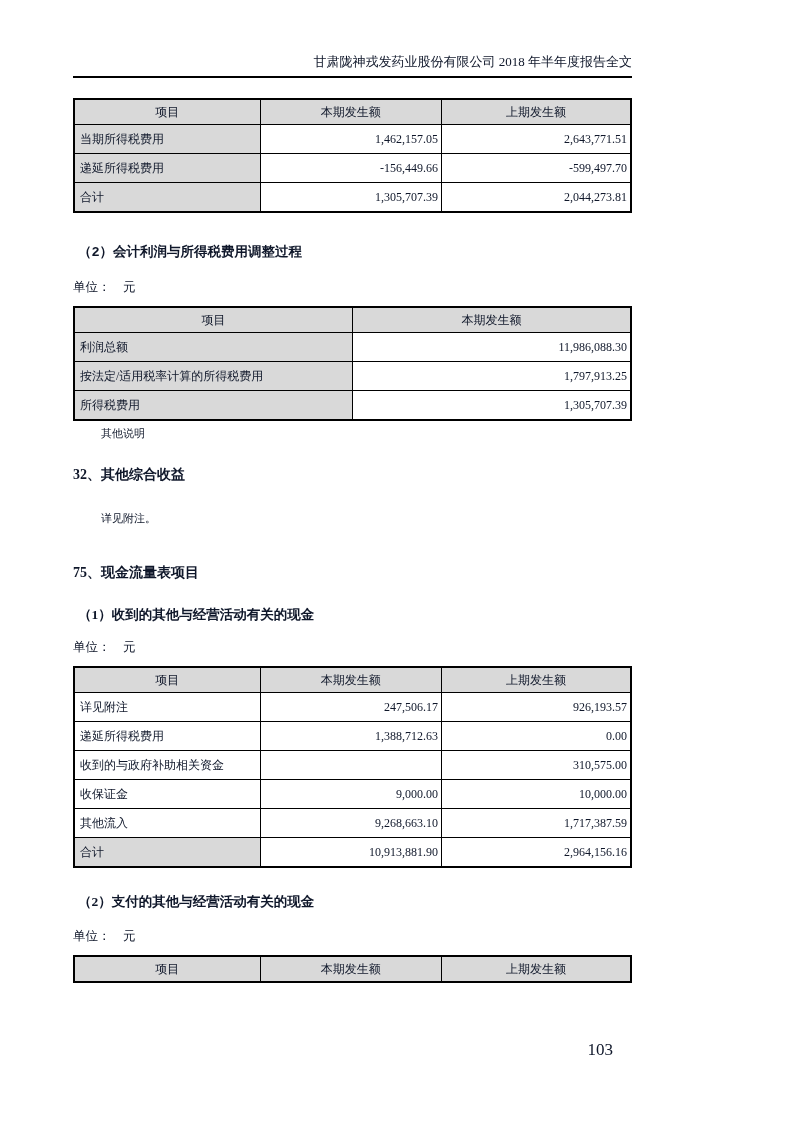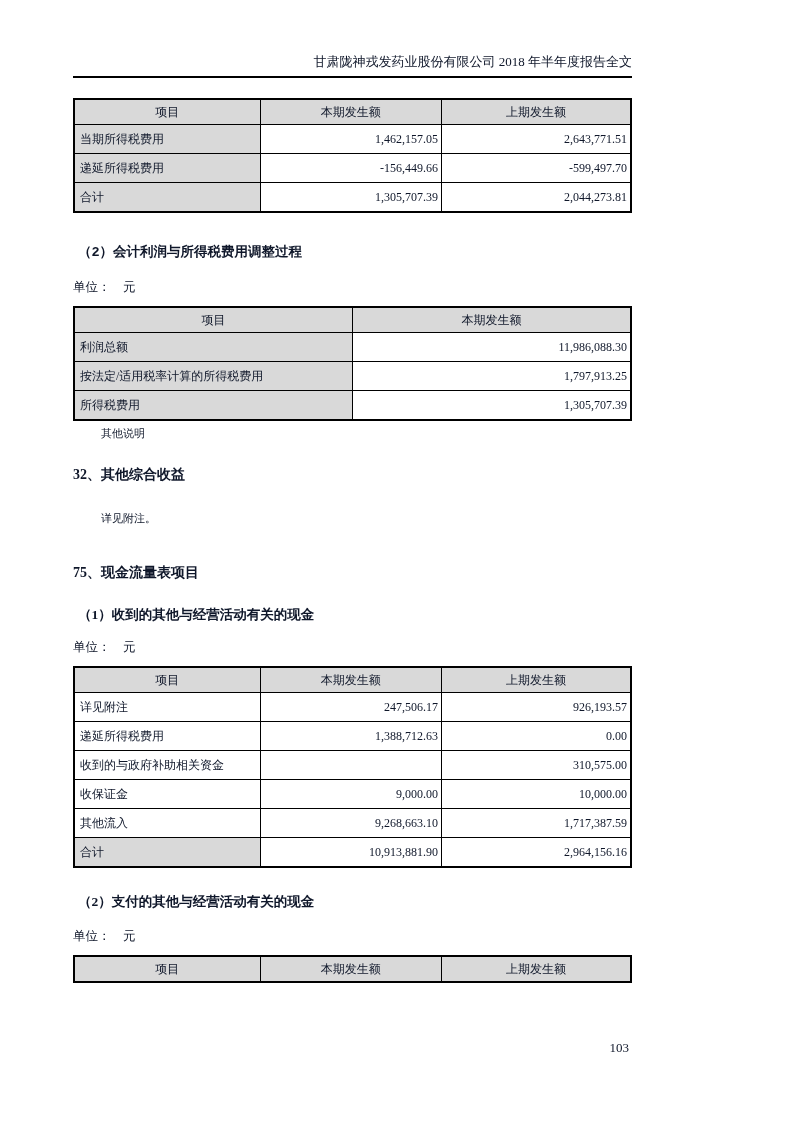--- a/index.html
+++ b/index.html
@@ -75,23 +75,23 @@
   .m-h75{margin-top:38px;}
   .m-h75s1{margin-top:24px;}
   .m-unit2{margin-top:16px;}
   .m-table3{margin-top:11px;}
   .m-note2{margin-top:5px;}
   .m-h75s2{margin-top:25px;}
   .m-unit3{margin-top:18px;}
   .m-table4{margin-top:11px;}
   .page-number{
     position:absolute;
-    right:76px;
+    right:92px;
     top:1040px;
-    font-size:13px;
+    font-size:17px;
   }
 </style>
 </head>
 <body>
 
 <div class="page">
 
   <div class="doc-header">
     <span>甘肃陇神戎发药业股份有限公司 2018 年半年度报告全文</span>
   </div>

